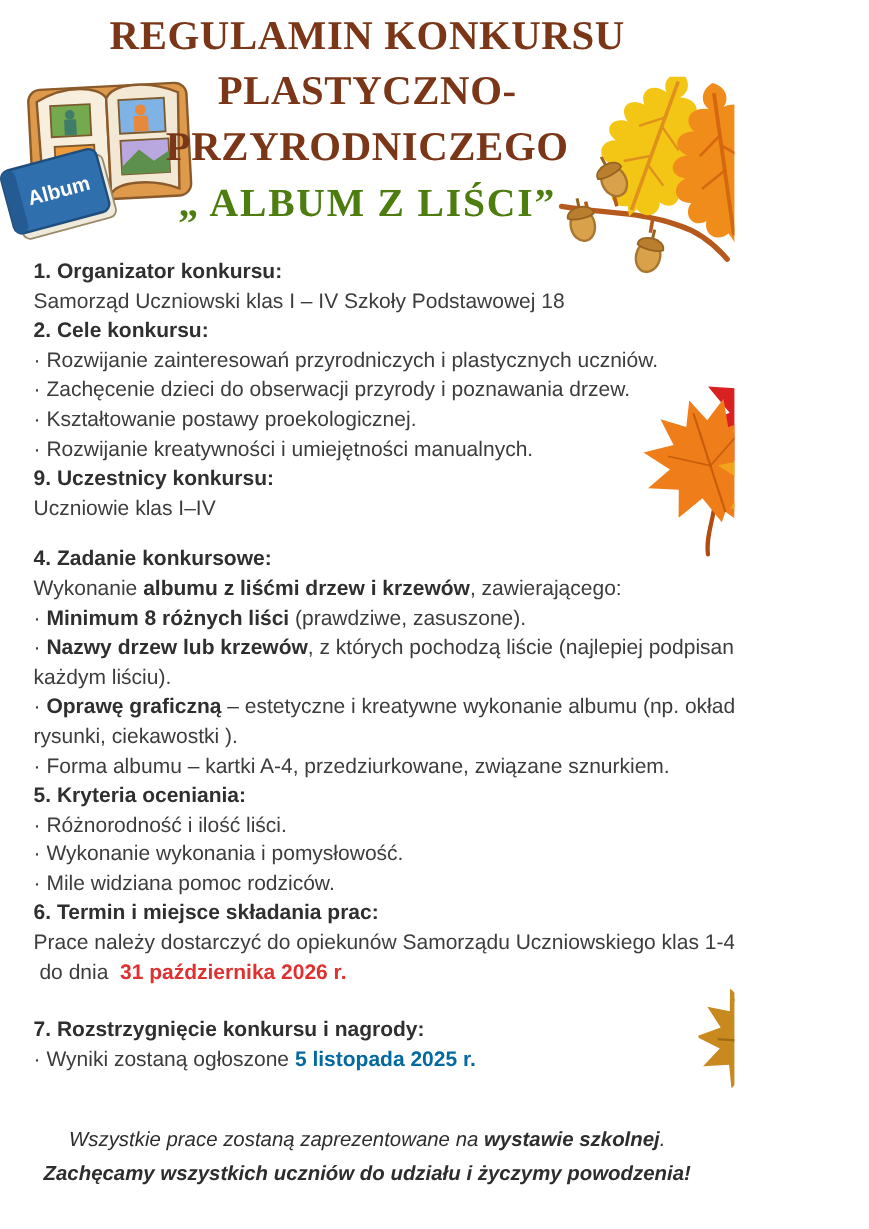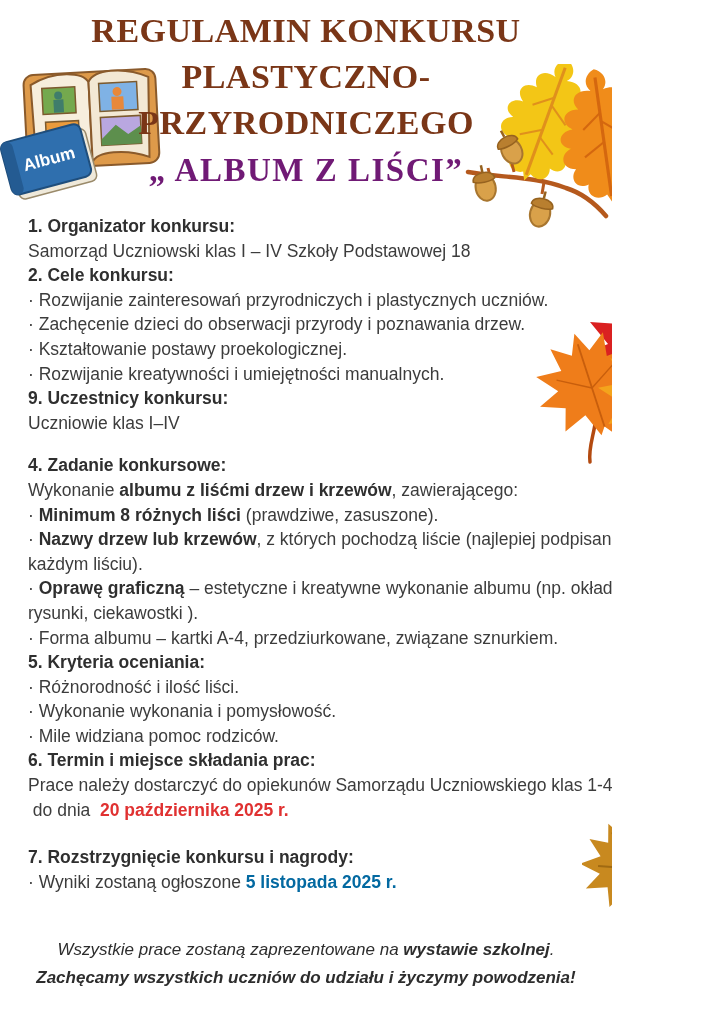--- a/index.html
+++ b/index.html
@@ -8,21 +8,21 @@
     overflow:hidden;font-family:"Liberation Sans","DejaVu Sans",sans-serif;color:#3c3c3c;
   }
   
   .header{position:absolute;top:8px;left:0;width:100%;text-align:center;z-index:2;}
   .title-line{
     font-family:"Liberation Serif","DejaVu Serif",serif;font-weight:700;
     font-size:34px;line-height:46px;letter-spacing:.5px;color:#7a3617;
   }
   .subtitle-line{
     font-family:"Liberation Serif","DejaVu Serif",serif;font-weight:700;
-    font-size:33px;line-height:44px;letter-spacing:1.5px;color:#701a75;margin-top:2px;
+    font-size:33px;line-height:44px;letter-spacing:1.5px;color:#4d7c0f;margin-top:2px;
   }
   
   .body-text{position:absolute;left:28px;top:214px;width:662px;font-size:17.5px;line-height:24.6px;z-index:2;}
   .body-text p{margin:0;}
   .body-text .b{font-weight:700;color:#2f2f2f;}
   
   .footer{
     position:absolute;left:0;top:936px;width:100%;text-align:center;z-index:2;
     font-style:italic;font-size:17px;line-height:28px;color:#2d2d2d;
   }
@@ -180,21 +180,21 @@
       <p><span>· </span><span class="b">Minimum 8 różnych liści</span><span> (prawdziwe, zasuszone).</span></p>
       <p><span>· </span><span class="b">Nazwy drzew lub krzewów</span><span>, z których pochodzą liście (najlepiej podpisane przy każdym liściu).</span></p>
       <p><span>· </span><span class="b">Oprawę graficzną</span><span> – estetyczne i kreatywne wykonanie albumu (np. okładka, rysunki, ciekawostki ).</span></p>
       <p><span>· Forma albumu – kartki A-4, przedziurkowane, związane sznurkiem.</span></p>
       <p><span class="b">5. Kryteria oceniania:</span></p>
       <p><span>· Różnorodność i ilość liści.</span></p>
       <p><span>· Wykonanie wykonania i pomysłowość.</span></p>
       <p><span>· Mile widziana pomoc rodziców.</span></p>
       <p><span class="b">6. Termin i miejsce składania prac:</span></p>
       <p><span>Prace należy dostarczyć do opiekunów Samorządu Uczniowskiego klas 1-4</span></p>
-      <p><span>&nbsp;do dnia&nbsp;&nbsp;</span><span class="b" style="color: rgb(224, 49, 49);">20 października 2025 r.</span></p>
+      <p><span>&nbsp;do dnia&nbsp;&nbsp;</span><span class="b" style="color: rgb(224, 49, 49);">31 października 2026 r.</span></p>
       <div style="height: 23px;"></div>
       <p><span class="b">7. Rozstrzygnięcie konkursu i nagrody:</span></p>
       <p><span>· Wyniki zostaną ogłoszone </span><span class="b" style="color: #0369a1;">5 listopada 2025 r.</span></p>
     </div>
 
   <div class="footer">
     <div><span>Wszystkie prace zostaną zaprezentowane na </span><span class="b">wystawie szkolnej</span><span>.</span></div>
     <div class="b">Zachęcamy wszystkich uczniów do udziału i życzymy powodzenia!</div>
   </div>
 

